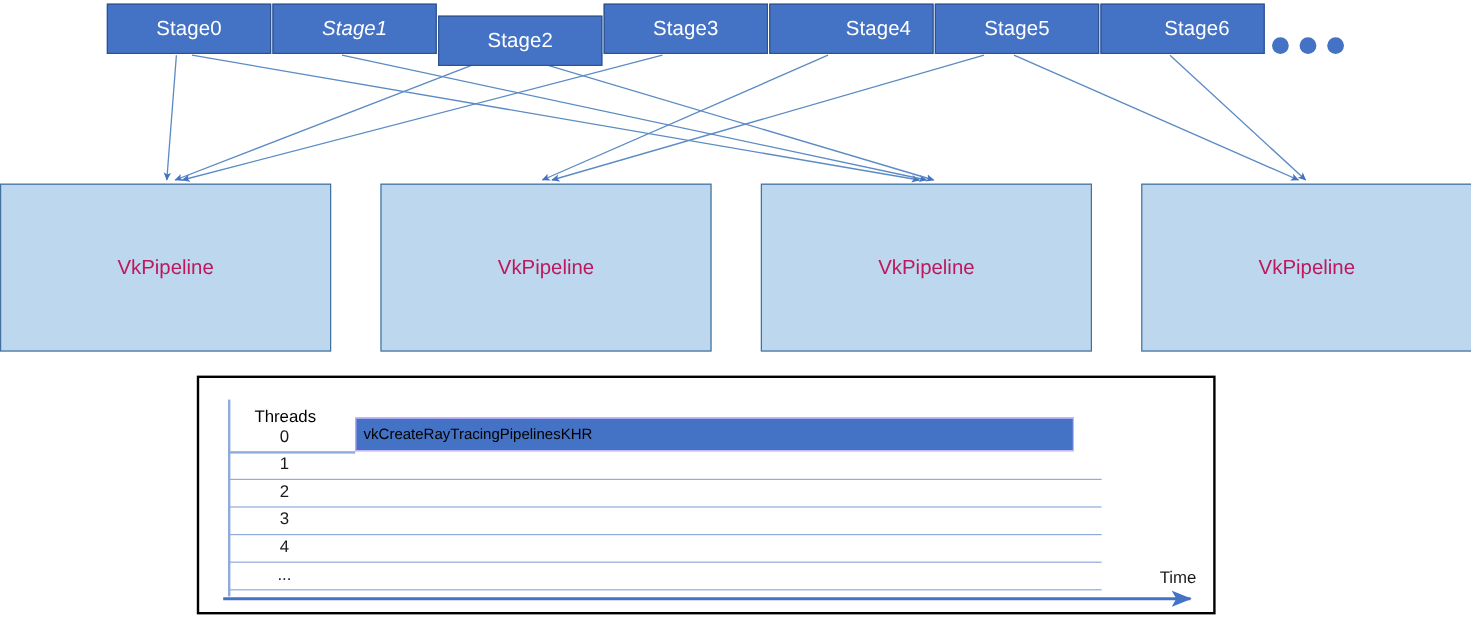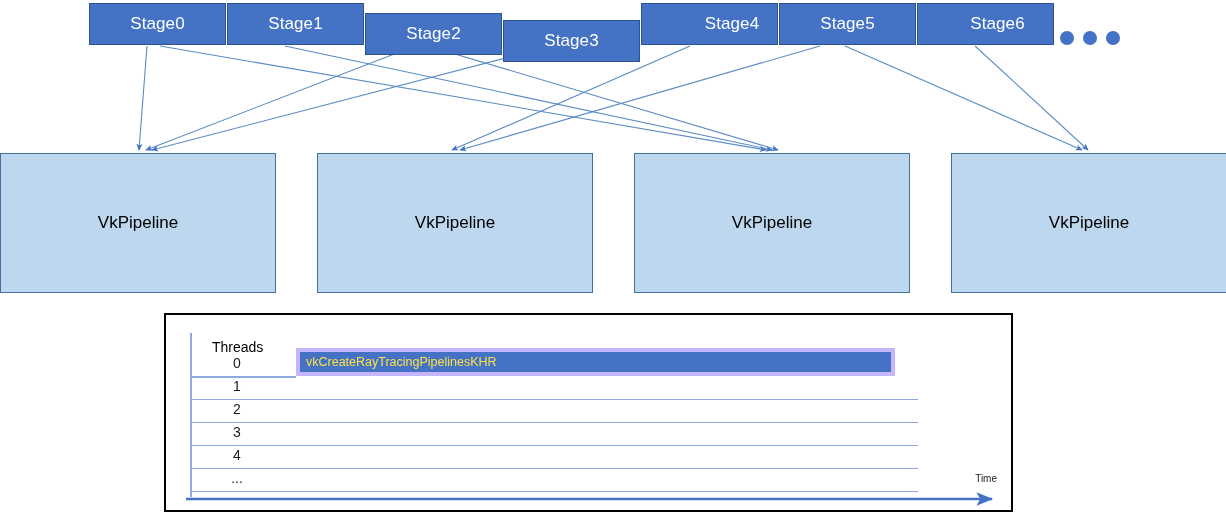--- a/index.html
+++ b/index.html
@@ -58,21 +58,21 @@
   .pipeline-box {
     position: absolute;
     top: 153px;
     height: 140px;
     background: #BDD7EE;
     border: 1px solid #41719C;
     box-sizing: border-box;
     display: flex;
     align-items: center;
     justify-content: center;
-    color: #000000;
+    color: #be185d;
     font-size: 17px;
   }
 
   
   #arrows-layer {
     position: absolute;
     left: 0;
     top: 0;
     width: 1226px;
     height: 310px;
@@ -125,35 +125,35 @@
     left: 24px;
     height: 1px;
     background: #8FAADC;
   }
   .thread-rule.rule-thick {
     height: 2px;
   }
   .gantt-bar {
     position: absolute;
     background: #4472C4;
-    border: 4px solid #c4b5fd;
-    box-sizing: border-box;
-    color: #fde047;
+    border: 1px solid #c4b5fd;
+    box-sizing: border-box;
+    color: #000000;
     font-size: 12.5px;
     display: flex;
     align-items: center;
     padding-left: 6px;
     white-space: nowrap;
     overflow: hidden;
   }
   .time-label {
     position: absolute;
     right: 14px;
     top: 158px;
-    font-size: 10px;
+    font-size: 14px;
     color: #1a1a1a;
   }
   #time-axis-svg {
     position: absolute;
     left: 0;
     bottom: 3px;
     width: 100%;
     height: 16px;
   }
 </style>
@@ -179,27 +179,27 @@
         <line x1="820" y1="46" x2="460" y2="150"></line>
         <line x1="845" y1="46" x2="1082" y2="150"></line>
         <line x1="975" y1="46" x2="1088" y2="150"></line>
       </g>
   </svg>
 
   <div>
     <div class="stage-box" style="left:89px; top:3px;">
       <span>Stage0</span>
     </div>
-    <div class="stage-box" style="left:227px; top:3px;">
+    <div class="stage-box" style="left:227px; top:3px;font-style:italic;">
       <span>Stage1</span>
     </div>
     <div class="stage-box" style="left:365px; top:13px;">
       <span>Stage2</span>
     </div>
-    <div class="stage-box" style="left:503px; top:3px;margin-top:17px;">
+    <div class="stage-box" style="left:503px; top:3px;">
       <span>Stage3</span>
     </div>
     <div class="stage-box" style="left:641px; top:3px;padding-left:45px;">
       <span>Stage4</span>
     </div>
     <div class="stage-box" style="left:779px; top:3px;">
       <span>Stage5</span>
     </div>
     <div class="stage-box" style="left:917px; top:3px;padding-left:24px;">
       <span>Stage6</span>

